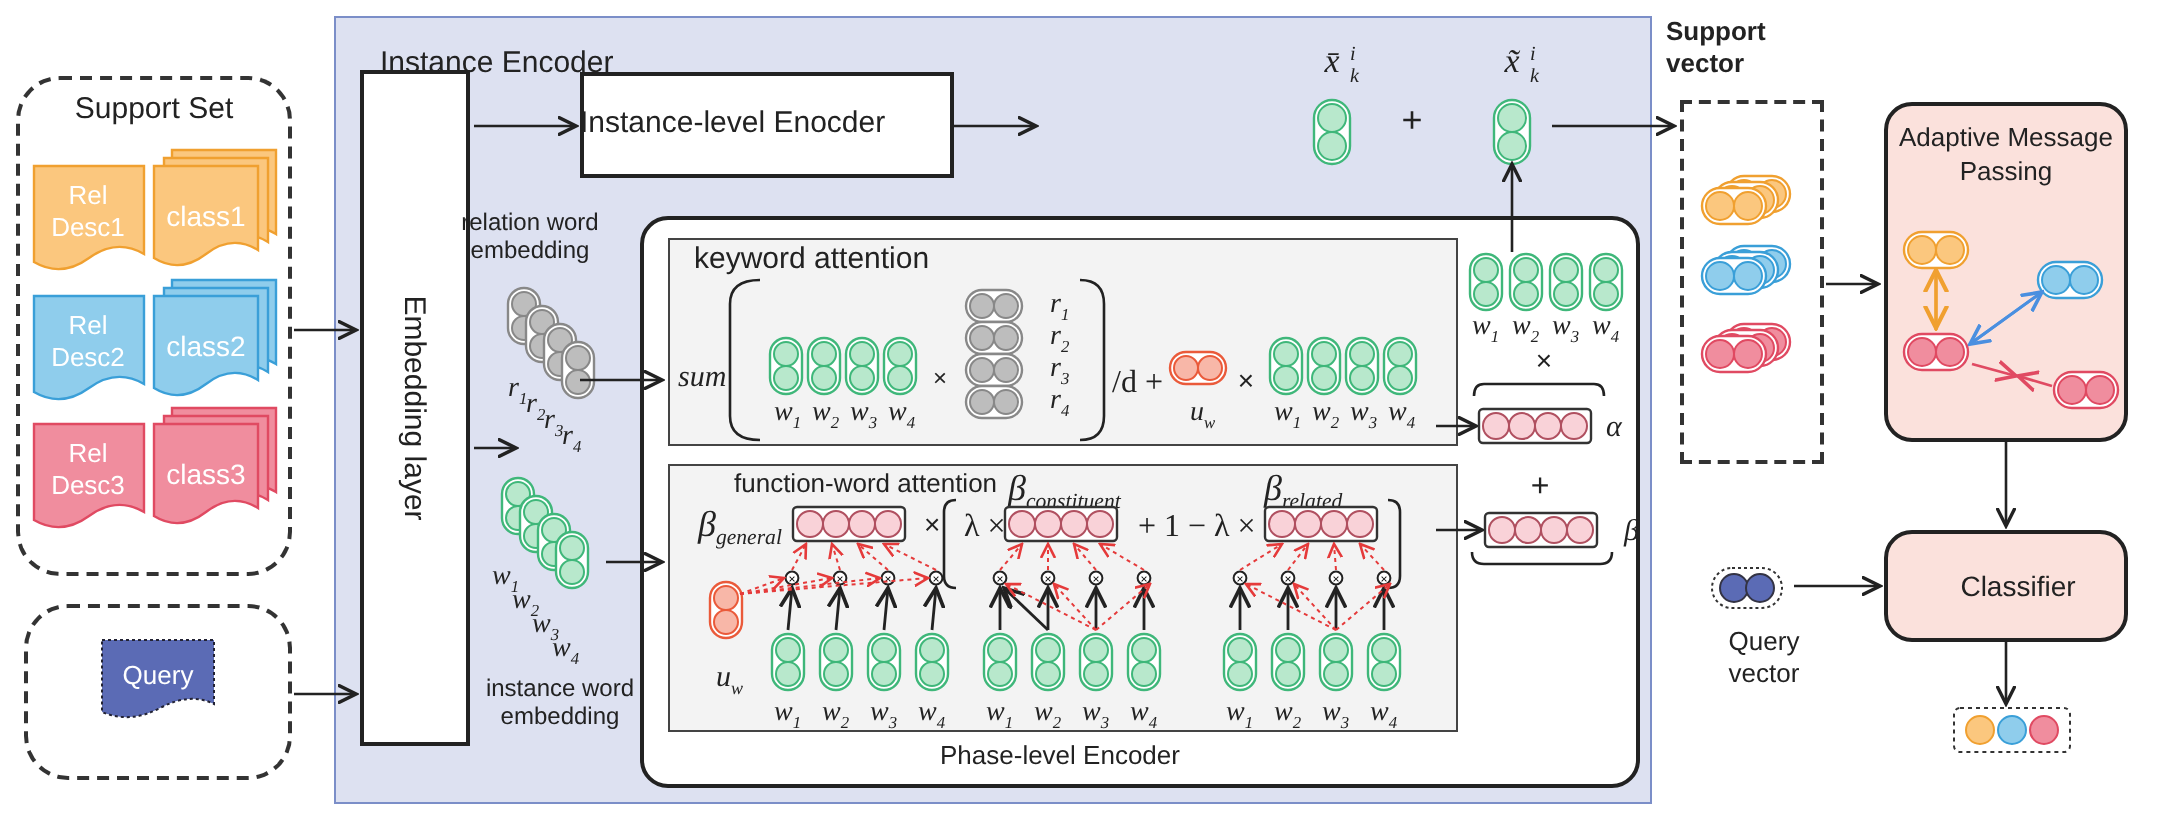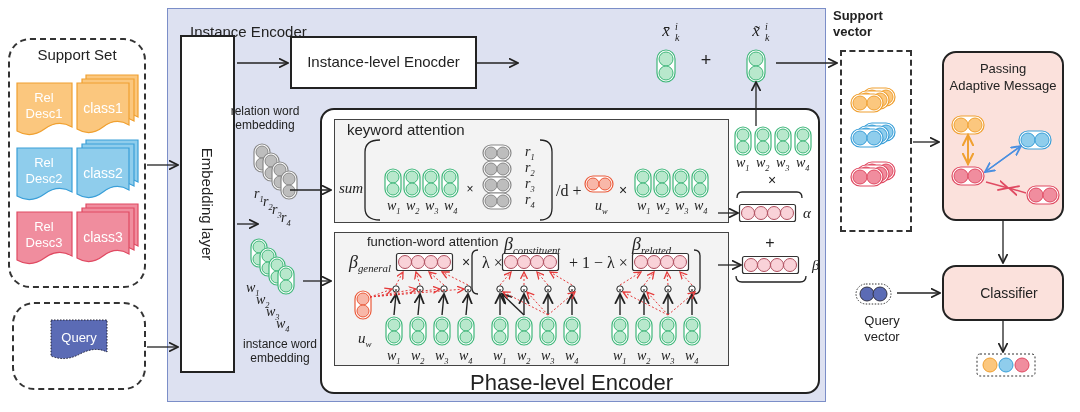--- a/index.html
+++ b/index.html
@@ -22,41 +22,41 @@
 
 <div class="dashed-box" style="left:12px;top:302px;width:134px;height:88px;"></div>
 
 <div class="encoder-bg"></div>
 <div class="abs" style="left:190px;top:11px;font-size:15px;margin-top:12px;">Instance Encoder</div>
 
 <div class="white-box" style="left:180px;top:35px;width:55px;height:338px;"></div>
 <div class="abs" style="left:207px;top:204px;font-size:15px;transform:translate(-50%,-50%) rotate(90deg);white-space:nowrap;">Embedding layer</div>
 
 <div class="white-box" style="left:290px;top:36px;width:187px;height:53px;"></div>
-<div class="abs" style="left:290px;top:53px;width:187px;text-align:center;font-size:15px;">Instance-level Enocder</div>
+<div class="abs" style="left:290px;top:53px;width:187px;text-align:left;font-size:15px;">Instance-level Enocder</div>
 
 <div class="white-box" style="left:320px;top:108px;width:500px;height:286px;border-radius:14px;"></div>
-<div class="abs" style="left:470px;top:370px;font-size:22px;">Phase-level Encoder</div>
+<div class="abs" style="left:470px;top:370px;font-size:13px;">Phase-level Encoder</div>
 
 <div class="inner-box" style="left:334px;top:119px;width:395px;height:104px;"></div>
 <div class="abs" style="left:347px;top:121px;font-size:15px;text-align:right;">keyword attention</div>
 
 <div class="inner-box" style="left:334px;top:232px;width:395px;height:134px;"></div>
 <div class="abs" style="left:347px;top:234px;font-size:13px;margin-left:20px;">function-word attention</div>
 
 <div class="abs" style="left:833px;top:8px;width:75px;text-align:left;font-size:13px;line-height:16px;font-weight:bold;">
   <div>Support</div>
   <div>vector</div>
 </div>
 <div class="abs" style="left:840px;top:50px;width:72px;height:182px;border:2px dashed #333;box-sizing:border-box;"></div>
 
 <div class="pink-box" style="left:942px;top:51px;width:122px;height:170px;"></div>
 <div class="abs" style="left:942px;top:60px;width:122px;text-align:center;font-size:13px;line-height:17px;">
+  <div>Adaptive Message</div>
   <div>Passing</div>
-  <div>Adaptive Message</div>
 </div>
 
 <div class="pink-box" style="left:942px;top:265px;width:122px;height:56px;"></div>
 <div class="abs" style="left:942px;top:285px;width:134px;text-align:center;font-size:14px;">Classifier</div>
 
 <div class="abs" style="left:852px;top:313px;width:60px;text-align:center;font-size:13px;line-height:16px;">
   <div>Query</div>
   <div>vector</div>
 </div>
 

